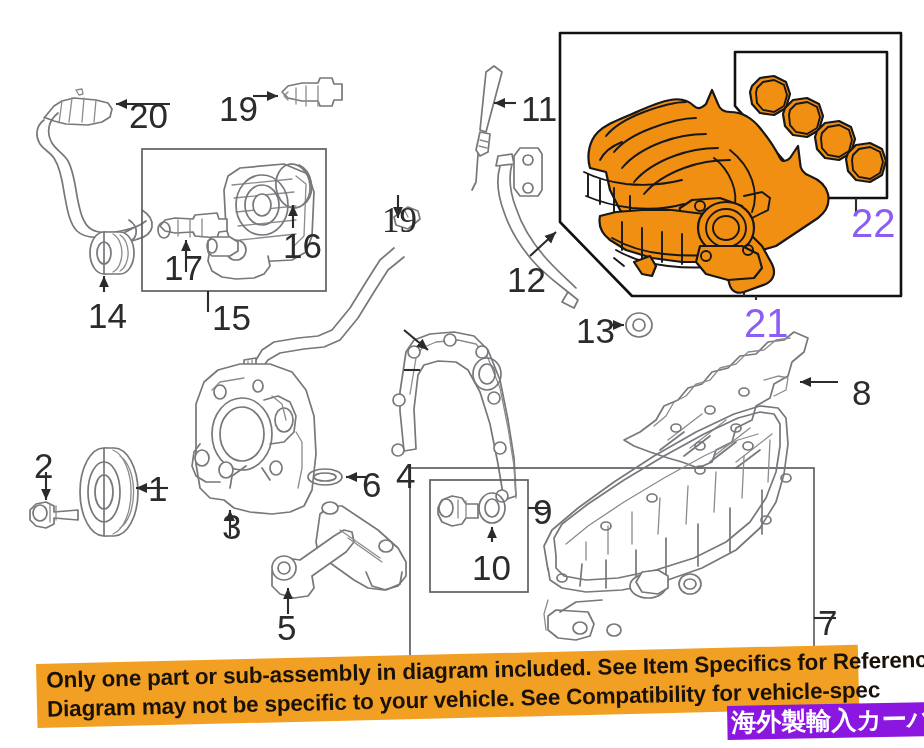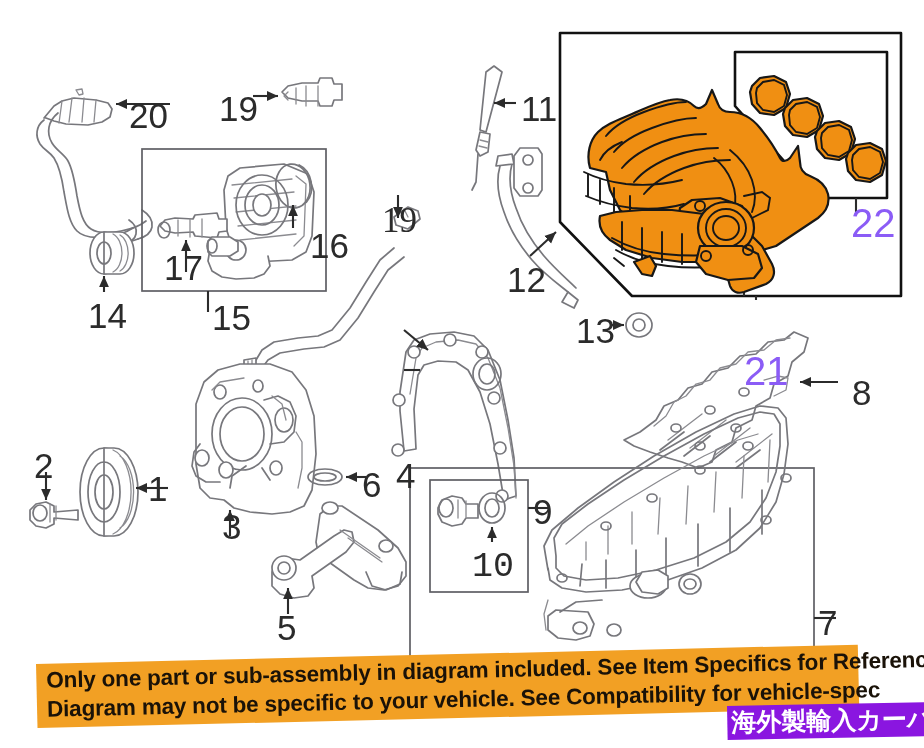--- a/index.html
+++ b/index.html
@@ -399,32 +399,32 @@
 
   <div class="callout big" style="left:148px;  top:471px;">1</div>
   <div class="callout big" style="left:34px;   top:448px;">2</div>
   <div class="callout big" style="left:222px;  top:509px;">3</div>
   <div class="callout big" style="left:396px;  top:458px;">4</div>
   <div class="callout big" style="left:277px;  top:610px;">5</div>
   <div class="callout big" style="left:362px;  top:467px;">6</div>
   <div class="callout big" style="left:818px;  top:605px;">7</div>
   <div class="callout big" style="left:852px;  top:375px;">8</div>
   <div class="callout big" style="left:533px;  top:494px;">9</div>
-  <div class="callout big" style="left:472px;  top:550px;font-family:Liberation Mono, monospace;">10</div>
+  <div class="callout big" style="left:472px;  top:550px;">10</div>
   <div class="callout big" style="left:521px;  top:91px;">11</div>
   <div class="callout big" style="left:507px;  top:262px;">12</div>
   <div class="callout big" style="left:576px;  top:313px;">13</div>
   <div class="callout big" style="left:88px;   top:298px;">14</div>
   <div class="callout big" style="left:212px;  top:300px;">15</div>
-  <div class="callout big" style="left:283px;  top:228px;margin-left:27px;">16</div>
+  <div class="callout big" style="left:283px;  top:228px;">16</div>
   <div class="callout big" style="left:164px;  top:250px;">17</div>
   <div class="callout big" style="left:219px;  top:91px;">19</div>
   <div class="callout big" style="left:382px;  top:203px;font-family:Liberation Serif, serif;">19</div>
   <div class="callout big" style="left:129px;  top:98px;text-align:center;">20</div>
-  <div class="callout huge" style="left:744px; top:303px;margin-top:48px;">21</div>
+  <div class="callout huge" style="left:744px; top:303px;">21</div>
   <div class="callout huge" style="left:851px; top:203px;">22</div>
 
   <div id="banner">
     <div id="banner-text">
       <span class="ln">Only one part or sub-assembly in diagram included. See Item Specifics for Reference #.</span>
       <span class="ln">Diagram may not be specific to your vehicle. See Compatibility for vehicle-spec</span>
     </div>
   </div>
 
   <div id="jp-badge">海外製輸入カーパーツ</div>

